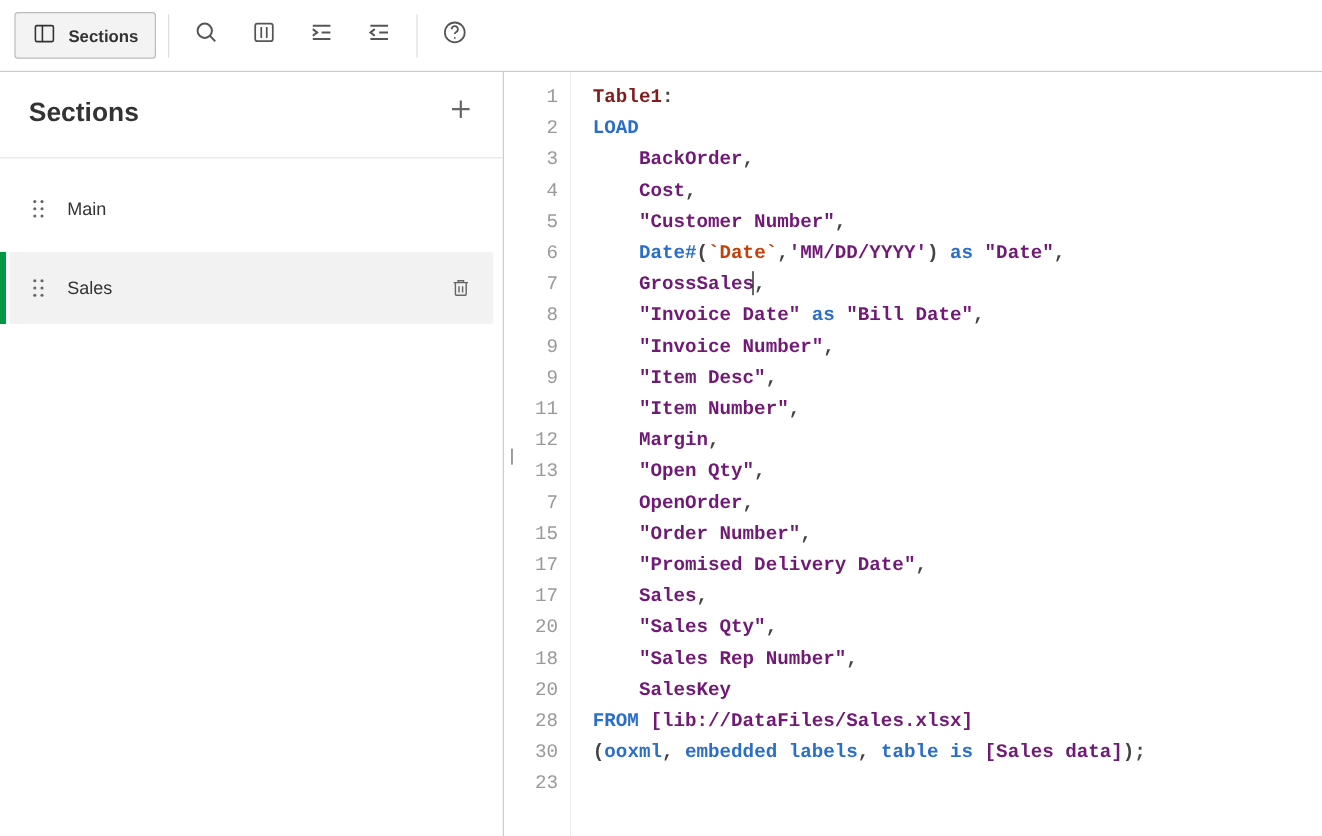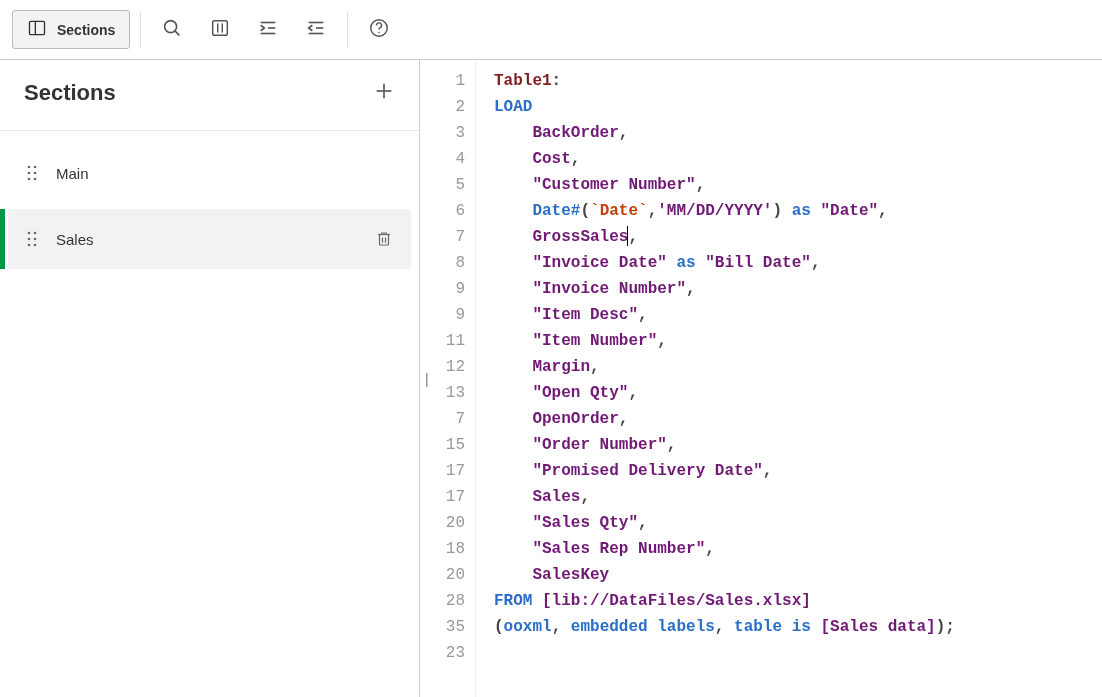--- a/index.html
+++ b/index.html
@@ -306,18 +306,18 @@
         <div>12</div>
         <div>13</div>
         <div>7</div>
         <div>15</div>
         <div>17</div>
         <div>17</div>
         <div>20</div>
         <div>18</div>
         <div>20</div>
         <div>28</div>
-        <div>35</div>
+        <div>30</div>
         <div>23</div>
       </div>
     <div class="code" id="code"><div class="row"><span class="tok-table">Table1</span><span class="tok-plain">:</span></div><div class="row"><span class="tok-kw">LOAD</span></div><div class="row"><span>    </span><span class="tok-field">BackOrder</span><span class="tok-plain">,</span></div><div class="row"><span>    </span><span class="tok-field">Cost</span><span class="tok-plain">,</span></div><div class="row"><span>    </span><span class="tok-field">"Customer Number"</span><span class="tok-plain">,</span></div><div class="row"><span>    </span><span class="tok-func">Date#</span><span class="tok-plain">(</span><span class="tok-backtick">`Date`</span><span class="tok-plain">,</span><span class="tok-string">'MM/DD/YYYY'</span><span class="tok-plain">) </span><span class="tok-kw">as</span><span class="tok-plain"> </span><span class="tok-field">"Date"</span><span class="tok-plain">,</span></div><div class="row"><span>    </span><span class="tok-field">GrossSales</span><span class="cursor"></span><span class="tok-plain">,</span></div><div class="row"><span>    </span><span class="tok-field">"Invoice Date"</span><span class="tok-plain"> </span><span class="tok-kw">as</span><span class="tok-plain"> </span><span class="tok-field">"Bill Date"</span><span class="tok-plain">,</span></div><div class="row"><span>    </span><span class="tok-field">"Invoice Number"</span><span class="tok-plain">,</span></div><div class="row"><span>    </span><span class="tok-field">"Item Desc"</span><span class="tok-plain">,</span></div><div class="row"><span>    </span><span class="tok-field">"Item Number"</span><span class="tok-plain">,</span></div><div class="row"><span>    </span><span class="tok-field">Margin</span><span class="tok-plain">,</span></div><div class="row"><span>    </span><span class="tok-field">"Open Qty"</span><span class="tok-plain">,</span></div><div class="row"><span>    </span><span class="tok-field">OpenOrder</span><span class="tok-plain">,</span></div><div class="row"><span>    </span><span class="tok-field">"Order Number"</span><span class="tok-plain">,</span></div><div class="row"><span>    </span><span class="tok-field">"Promised Delivery Date"</span><span class="tok-plain">,</span></div><div class="row"><span>    </span><span class="tok-field">Sales</span><span class="tok-plain">,</span></div><div class="row"><span>    </span><span class="tok-field">"Sales Qty"</span><span class="tok-plain">,</span></div><div class="row"><span>    </span><span class="tok-field">"Sales Rep Number"</span><span class="tok-plain">,</span></div><div class="row"><span>    </span><span class="tok-field">SalesKey</span></div><div class="row"><span class="tok-kw">FROM</span><span class="tok-plain"> </span><span class="tok-field">[lib://DataFiles/Sales.xlsx]</span></div><div class="row"><span class="tok-plain">(</span><span class="tok-kw">ooxml</span><span class="tok-plain">, </span><span class="tok-kw">embedded labels</span><span class="tok-plain">, </span><span class="tok-kw">table is</span><span class="tok-plain"> </span><span class="tok-field">[Sales data]</span><span class="tok-plain">);</span></div><div class="row"><span></span></div></div>
   </div>
 </div>
 
 </body></html>

